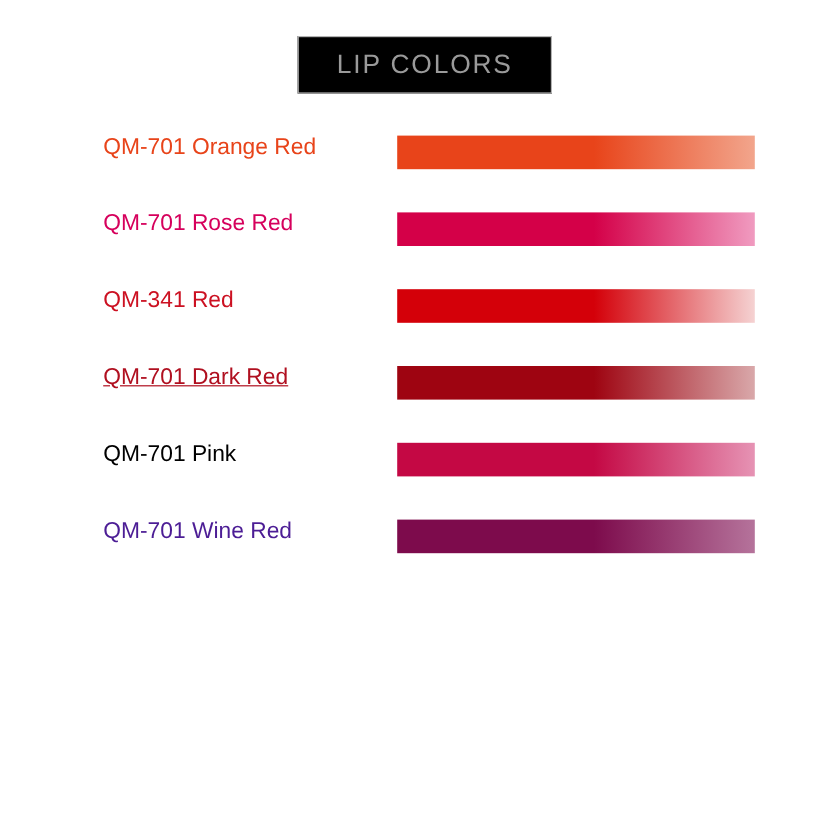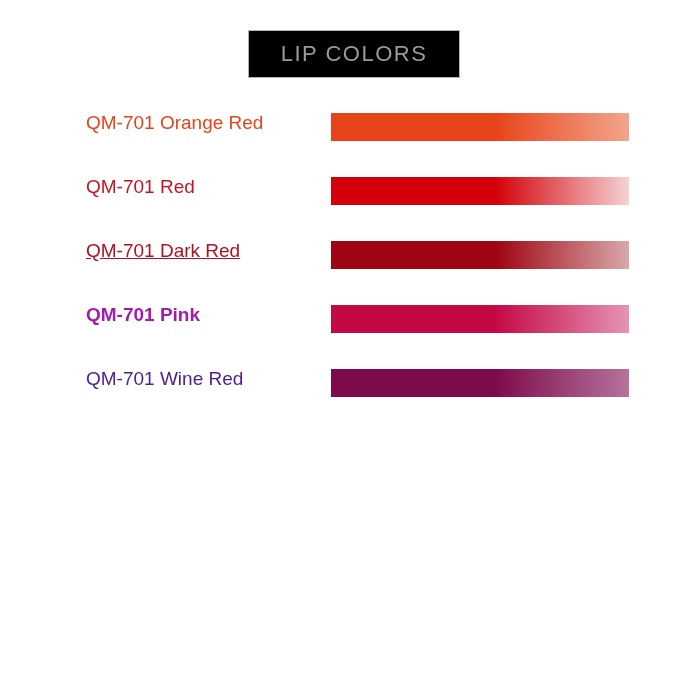--- a/index.html
+++ b/index.html
@@ -83,29 +83,33 @@
   <div class="title-box">
     <span class="title-text">LIP COLORS</span>
   </div>
 
   <div class="rows">
       <div class="row">
         <div class="row-label" style="color: rgb(232, 68, 26);">QM-701 Orange Red</div>
         <div class="row-swatch" style="background: linear-gradient(to right, rgb(232, 68, 26) 0%, rgb(232, 68, 26) 55%, rgb(242, 165, 140) 100%);"></div>
       </div>
       <div class="row">
-        <div class="row-label" style="color: rgb(204, 17, 34);">QM-701 Red</div>
+        <div class="row-label" style="color: rgb(214, 0, 92);">QM-701 Rose Red</div>
+        <div class="row-swatch" style="background: linear-gradient(to right, rgb(212, 0, 72) 0%, rgb(212, 0, 72) 55%, rgb(240, 155, 192) 100%);"></div>
+      </div>
+      <div class="row">
+        <div class="row-label" style="color: rgb(204, 17, 34);">QM-341 Red</div>
         <div class="row-swatch" style="background: linear-gradient(to right, rgb(212, 0, 9) 0%, rgb(212, 0, 9) 55%, rgb(245, 210, 210) 100%);"></div>
       </div>
       <div class="row">
         <div class="row-label" style="color: rgb(176, 16, 32); text-decoration: underline;">QM-701 Dark Red</div>
         <div class="row-swatch" style="background: linear-gradient(to right, rgb(158, 4, 17) 0%, rgb(158, 4, 17) 55%, rgb(217, 168, 170) 100%);"></div>
       </div>
       <div class="row">
-        <div class="row-label" style="color: #a21caf; font-weight: bold;">QM-701 Pink</div>
+        <div class="row-label" style="color: #000000;">QM-701 Pink</div>
         <div class="row-swatch" style="background: linear-gradient(to right, rgb(196, 8, 68) 0%, rgb(196, 8, 68) 55%, rgb(230, 147, 180) 100%);"></div>
       </div>
       <div class="row">
         <div class="row-label" style="color: #4c1d95;">QM-701 Wine Red</div>
         <div class="row-swatch" style="background: linear-gradient(to right, rgb(125, 11, 76) 0%, rgb(125, 11, 76) 55%, rgb(181, 115, 155) 100%);"></div>
       </div>
     </div>
 
 </div>
 

